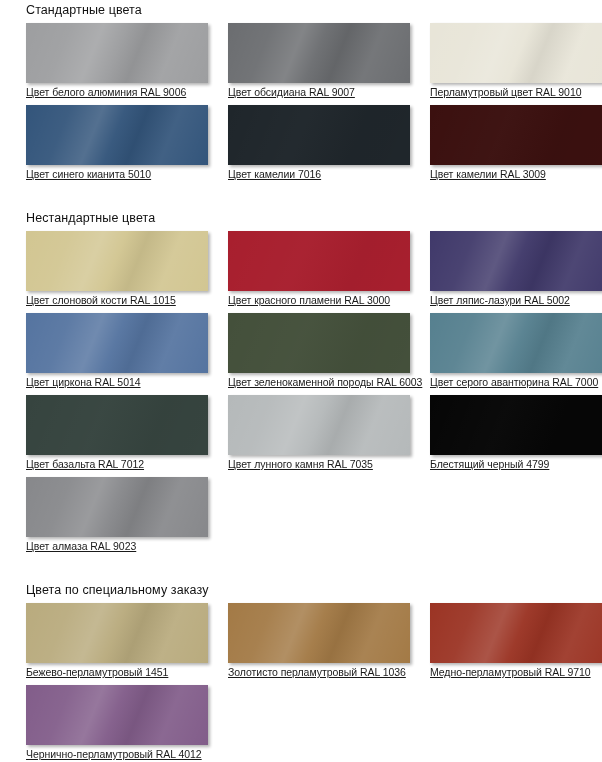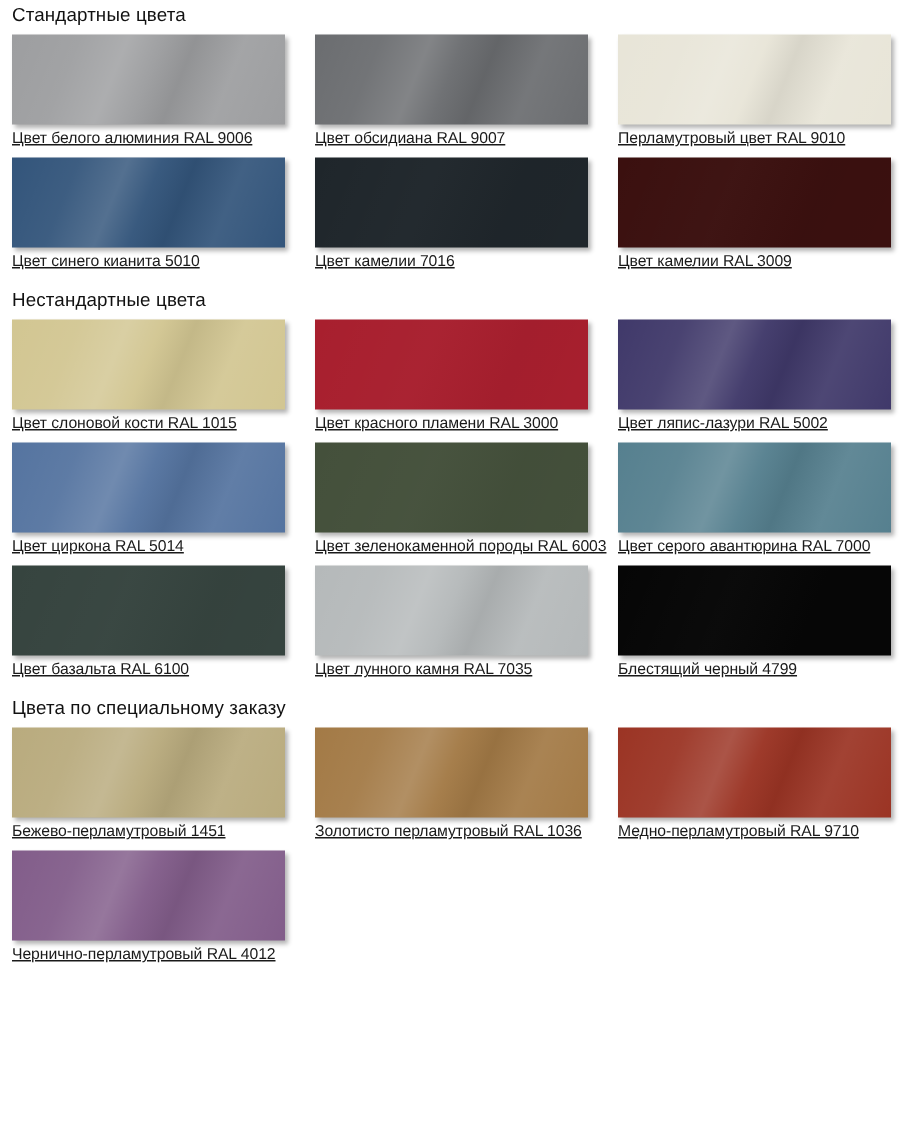--- a/index.html
+++ b/index.html
@@ -18,21 +18,21 @@
   }
 
   #palette-root {
     position: relative;
     width: 602px;
     height: 762px;
     box-sizing: border-box;
   }
 
   .section {
-    padding: 0;
+    padding: 18px;
     margin: 0;
   }
 
   .section-title {
     font-size: 12.5px;
     line-height: 14px;
     font-weight: 400;
     color: #111111;
     padding-left: 8px;
     margin: 0;
@@ -162,29 +162,33 @@
         <div class="swatch-cell">
           <div class="swatch-chip flat" style="background: rgb(68, 80, 59);"></div>
           <div class="swatch-label">Цвет зеленокаменной породы RAL 6003</div>
         </div>
         <div class="swatch-cell">
           <div class="swatch-chip" style="background: rgb(86, 128, 143);"></div>
           <div class="swatch-label">Цвет серого авантюрина RAL 7000</div>
         </div>
         <div class="swatch-cell">
           <div class="swatch-chip flat" style="background: rgb(54, 68, 63);"></div>
-          <div class="swatch-label">Цвет базальта RAL 6100</div>
+          <div class="swatch-label">Цвет базальта RAL 7012</div>
         </div>
         <div class="swatch-cell">
           <div class="swatch-chip" style="background: rgb(181, 185, 186);"></div>
           <div class="swatch-label">Цвет лунного камня  RAL 7035</div>
         </div>
         <div class="swatch-cell">
           <div class="swatch-chip flat" style="background: rgb(6, 6, 6);"></div>
           <div class="swatch-label">Блестящий черный 4799</div>
+        </div>
+        <div class="swatch-cell">
+          <div class="swatch-chip" style="background: rgb(135, 136, 139);"></div>
+          <div class="swatch-label">Цвет алмаза RAL 9023</div>
         </div>
       </div>
     </div>
     <div class="section section-3">
       <div class="section-title">Цвета по специальному заказу</div>
       <div class="swatch-grid">
         <div class="swatch-cell">
           <div class="swatch-chip" style="background: rgb(185, 171, 126);"></div>
           <div class="swatch-label">Бежево-перламутровый 1451</div>
         </div>

